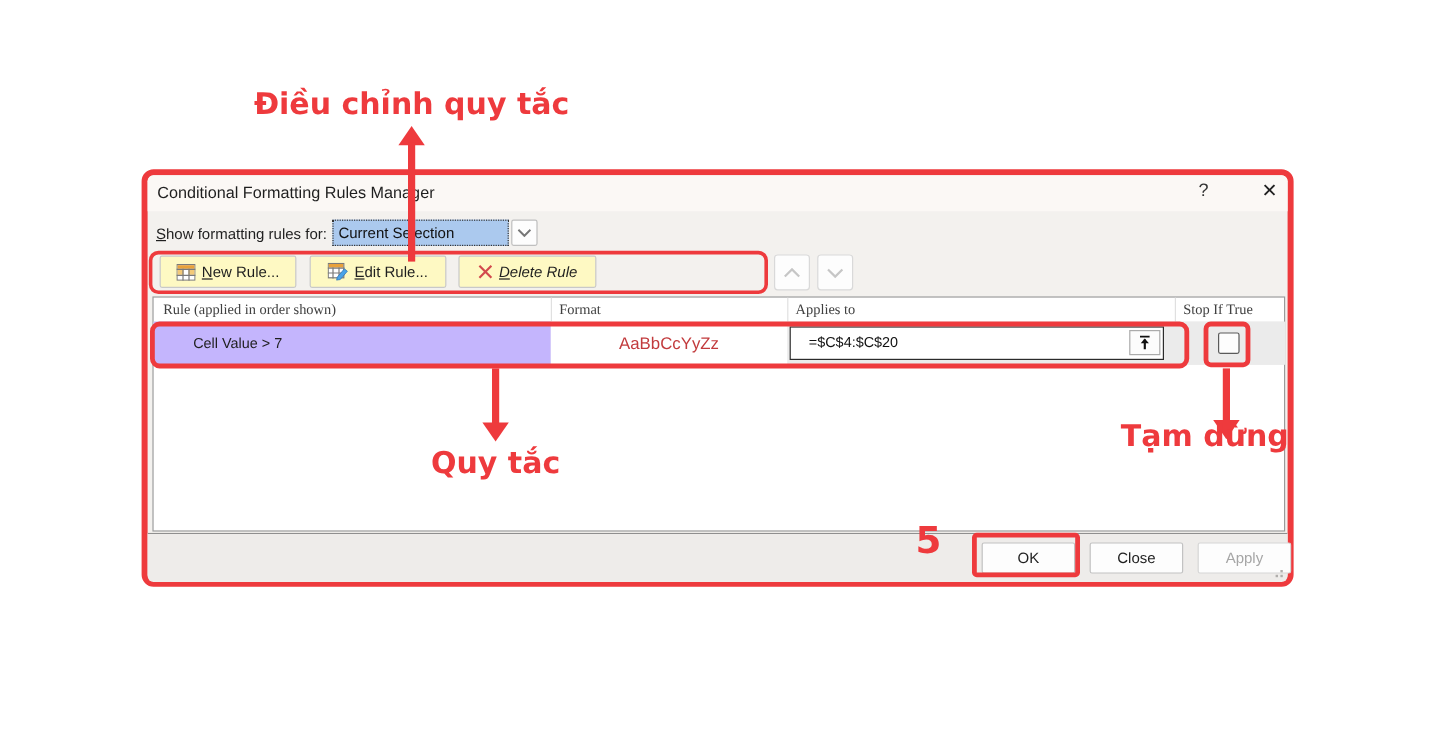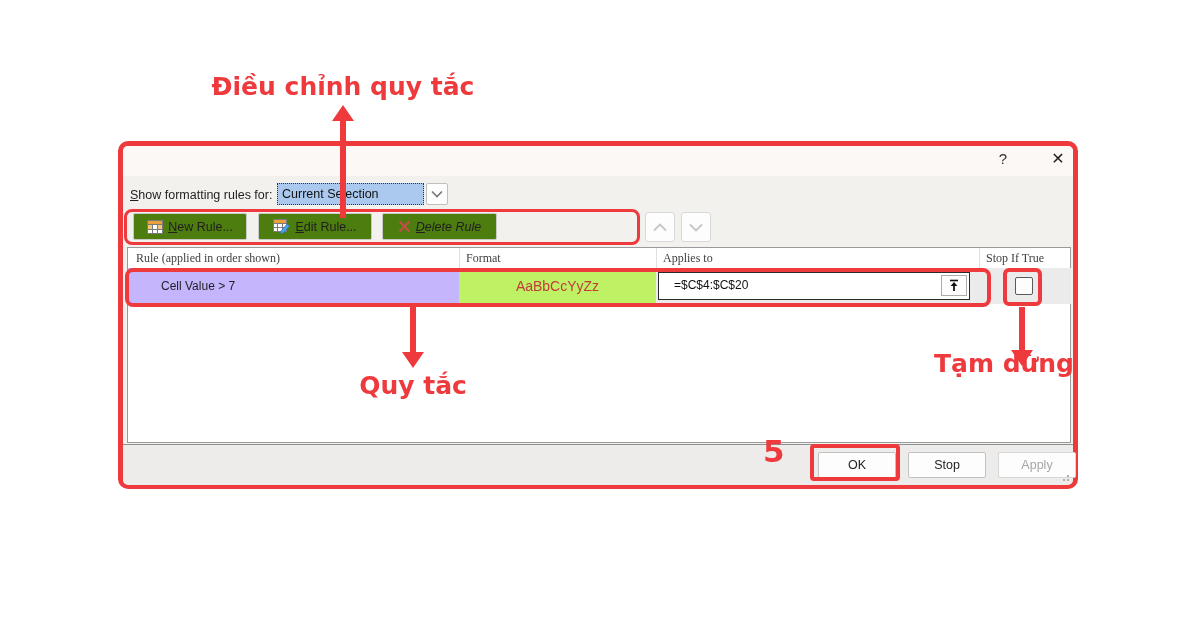--- a/index.html
+++ b/index.html
@@ -19,36 +19,36 @@
   .scope-label{position:absolute;left:7px;top:42px;font-size:12.5px;color:#1f1f1f;}
   .scope-label .ak{text-decoration:underline;}
   .scope-select{position:absolute;left:154px;top:37px;width:147px;height:22px;background:#abc9ee;
                 border:1px dotted #333;box-sizing:border-box;font-size:12.5px;color:#111;
                 line-height:20px;padding-left:4px;}
   .scope-drop-btn{position:absolute;left:303px;top:37px;width:22px;height:22px;background:#fdfdfd;
                   border:1px solid #bfbfbf;box-sizing:border-box;border-radius:2px;
                   display:flex;align-items:center;justify-content:center;}
 
   
-  .tb-btn{position:absolute;top:67px;height:27px;background:#4d7c0f;border:1px solid #c9c9c9;
+  .tb-btn{position:absolute;top:67px;height:27px;background:#fef9c3;border:1px solid #c9c9c9;
           border-radius:2px;box-sizing:border-box;display:flex;align-items:center;gap:5px;
           padding:0 8px;font-size:12.5px;color:#1f1f1f;justify-content:center;}
   .tb-btn .ak{text-decoration:underline;}
   .arrow-btn{position:absolute;top:66px;width:30px;height:30px;background:#fdfdfd;border:1px solid #d9d9d9;
              border-radius:3px;box-sizing:border-box;display:flex;align-items:center;justify-content:center;}
 
   
   .rules-list{position:absolute;left:4px;top:101px;width:944px;height:196px;background:#ffffff;
               border:1px solid #9a9a9a;box-sizing:border-box;}
   .hdr{position:absolute;top:3px;font-size:12px;color:#404040;font-family:Liberation Serif, serif;}
   .hdr-sep{position:absolute;top:0;width:1px;height:20px;background:#e0e0e0;}
   .rule-row{position:absolute;left:0;top:20px;width:100%;height:36px;background:#ebebeb;}
   .cell-rule{position:absolute;left:0;top:0;width:331px;height:36px;background:#c4b5fd;
              font-size:12px;color:#1f1f1f;line-height:36px;padding-left:33px;box-sizing:border-box;}
-  .cell-format{position:absolute;left:331px;top:0;width:197px;height:36px;background:#bef264;
+  .cell-format{position:absolute;left:331px;top:0;width:197px;height:36px;background:#ffffff;
                color:#c23b3d;font-size:14px;text-align:center;line-height:36px;}
   .applies-input{position:absolute;left:530px;top:4px;width:312px;height:28px;background:#ffffff;
                  border:1.5px solid #2b2b2b;box-sizing:border-box;font-size:12px;color:#111;
                  line-height:25px;padding-left:15px;}
   .picker-btn{position:absolute;right:2px;top:2px;width:26px;height:21px;background:#fcfcfc;
               border:1px solid #ababab;box-sizing:border-box;display:flex;align-items:center;justify-content:center;}
   .cell-stop{position:absolute;left:851px;top:0;width:92px;height:36px;background:#ebebeb;}
   .stop-checkbox{position:absolute;left:36px;top:9px;width:18px;height:18px;background:#fdfdfd;
                  border:1px solid #5a5a5a;border-radius:2px;box-sizing:border-box;}
 
@@ -76,20 +76,21 @@
             font-weight:bold;font-size:31px;}
 </style>
 </head>
 <body>
 
 <div id="canvas">
 
   <div class="dialog">
 
     <div class="titlebar">
+      <span class="title">Conditional Formatting Rules Manager</span>
       <span class="help-glyph">?</span>
       <span class="close-glyph">✕</span>
     </div>
 
     <div class="scope-label"><span class="ak">S</span><span>how formatting rules for:</span></div>
 
     <div class="scope-select">Current Selection</div>
     <div class="scope-drop-btn">
       <svg width="12" height="8" viewBox="0 0 12 8">
         <polyline points="1,1.5 6,6.5 11,1.5" fill="none" stroke="#777" stroke-width="1.6"></polyline>
@@ -166,21 +167,21 @@
           </span>
         </div>
         <div class="cell-stop">
           <span class="stop-checkbox"></span>
         </div>
       </div>
     </div>
 
     <div class="footer">
       <div class="ft-btn" style="left:695px;">OK</div>
-      <div class="ft-btn" style="left:785px;">Stop</div>
+      <div class="ft-btn" style="left:785px;">Close</div>
       <div class="ft-btn disabled" style="left:875px;">Apply</div>
       <div class="grip">
         <i style="right:0;bottom:0;position:absolute;"></i>
         <i style="right:4px;bottom:0;position:absolute;"></i>
         <i style="right:0;bottom:4px;position:absolute;"></i>
       </div>
     </div>
   </div>
 
   <div class="ann-text" style="left:193px;top:72px;width:300px;">Điều chỉnh quy tắc</div>

